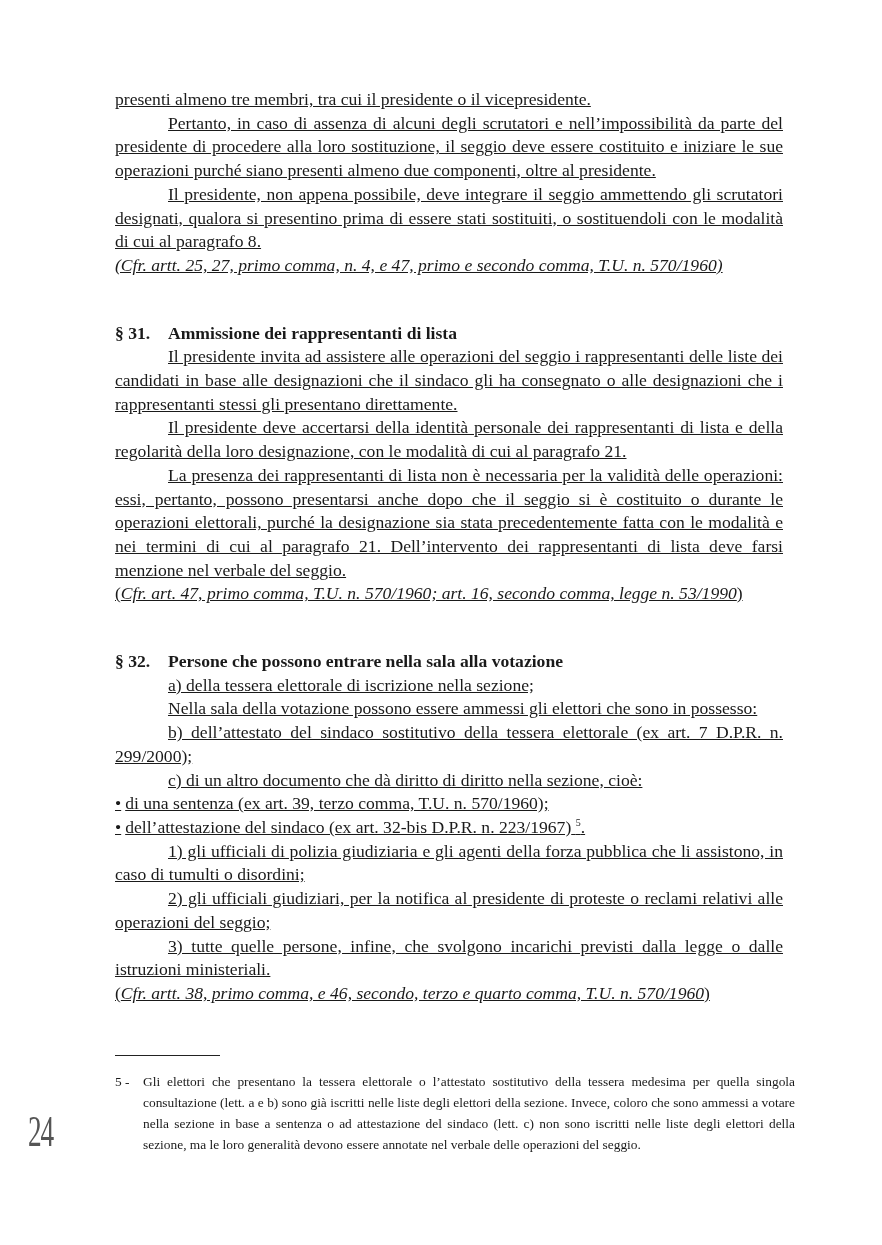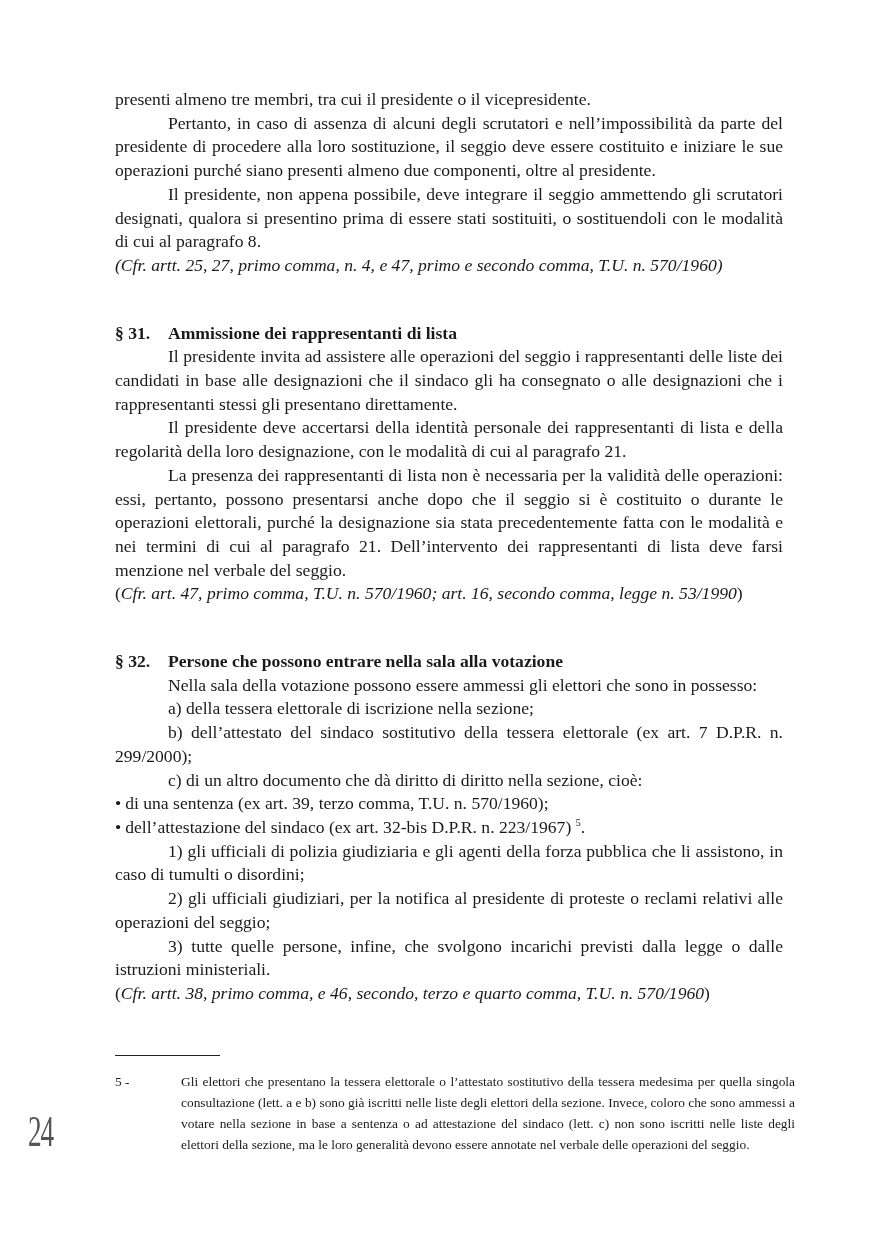--- a/index.html
+++ b/index.html
@@ -2,41 +2,41 @@
 <html><head>
 <meta charset="utf-8">
 <style>
   html, body { margin: 0; padding: 0; background: #ffffff; }
   body { width: 882px; height: 1245px; position: relative; overflow: hidden; }
   .page {
     position: absolute; left: 115px; top: 88px; width: 668px;
     font-family: "Liberation Serif", "DejaVu Serif", serif;
     font-size: 17.6px; line-height: 23.7px; color: #1a1a1a;
   }
-  p { margin: 0; text-align: justify; }
+  p { margin: 0; text-align: justify; text-decoration: underline; }
   .ind { text-indent: 53px; }
   .ref { font-style: italic; text-align: left; }
   .ref .paren { font-style: normal; }
   .section { margin-top: 23px; }
   .heading { display: flex; font-weight: normal; margin-top: 44px; }
   .heading .num { width: 53px; font-weight: bold; }
   .heading .title { font-weight: bold; }
   .bullet::before { content: "\2022"; margin-right: 4px; }
   sup { font-size: 10px; line-height: 0; }
   .fn-rule {
     position: absolute; left: 115px; top: 1055px; width: 105px; height: 1px; background: #222;
   }
   .footnote {
     position: absolute; left: 115px; top: 1071px; width: 680px;
     font-family: "Liberation Serif", "DejaVu Serif", serif;
     font-size: 13.4px; line-height: 21px; color: #1a1a1a;
     display: flex;
   }
   .footnote .fn-num { width: 28px; flex: none; }
-  .footnote .fn-text { flex: 1; text-align: justify; margin-left: 38px; }
+  .footnote .fn-text { flex: 1; text-align: justify; }
   .page-number {
     position: absolute; left: 28px; top: 1110px;
     font-family: "Liberation Serif", "DejaVu Serif", serif;
     font-size: 44px; color: #555; transform: scaleX(0.62); transform-origin: left top;
     letter-spacing: -2px; line-height: 1;
   }
 </style>
 </head>
 <body>
 
@@ -55,22 +55,22 @@
     <p class="ind">Il presidente deve accertarsi della identità personale dei rappresentanti di lista e della regolarità della loro designazione, con le modalità di cui al paragrafo 21.</p>
     <p class="ind">La presenza dei rappresentanti di lista non è necessaria per la validità delle operazioni: essi, pertanto, possono presentarsi anche dopo che il seggio si è costituito o durante le operazioni elettorali, purché la designazione sia stata precedentemente fatta con le modalità e nei termini di cui al paragrafo 21. Dell’intervento dei rappresentanti di lista deve farsi menzione nel verbale del seggio.</p>
     <p class="ref"><span class="paren">(</span><span>Cfr. art. 47, primo comma, T.U. n. 570/1960; art. 16, secondo comma, legge n. 53/1990</span><span class="paren">)</span></p>
   </div>
 
   <div class="section">
     <div class="heading">
       <span class="num">§ 32.</span>
       <span class="title">Persone che possono entrare nella sala alla votazione</span>
     </div>
+    <p class="ind">a) della tessera elettorale di iscrizione nella sezione;</p>
     <p class="ind">Nella sala della votazione possono essere ammessi gli elettori che sono in possesso:</p>
-    <p class="ind">a) della tessera elettorale di iscrizione nella sezione;</p>
     <p class="ind">b) dell’attestato del sindaco sostitutivo della tessera elettorale (ex art. 7 D.P.R. n. 299/2000);</p>
     <p class="ind">c) di un altro documento che dà diritto di diritto nella sezione, cioè:</p>
     <p class="bullet">di una sentenza (ex art. 39, terzo comma, T.U. n. 570/1960);</p>
     <p class="bullet"><span>dell’attestazione del sindaco (ex art. 32-bis D.P.R. n. 223/1967)</span> <sup>5</sup><span>.</span></p>
     <p class="ind">1) gli ufficiali di polizia giudiziaria e gli agenti della forza pubblica che li assistono, in caso di tumulti o disordini;</p>
     <p class="ind">2) gli ufficiali giudiziari, per la notifica al presidente di proteste o reclami relativi alle operazioni del seggio;</p>
     <p class="ind">3) tutte quelle persone, infine, che svolgono incarichi previsti dalla legge o dalle istruzioni ministeriali.</p>
     <p class="ref"><span class="paren">(</span><span>Cfr. artt. 38, primo comma, e 46, secondo, terzo e quarto comma, T.U. n. 570/1960</span><span class="paren">)</span></p>
   </div>
 </div>

